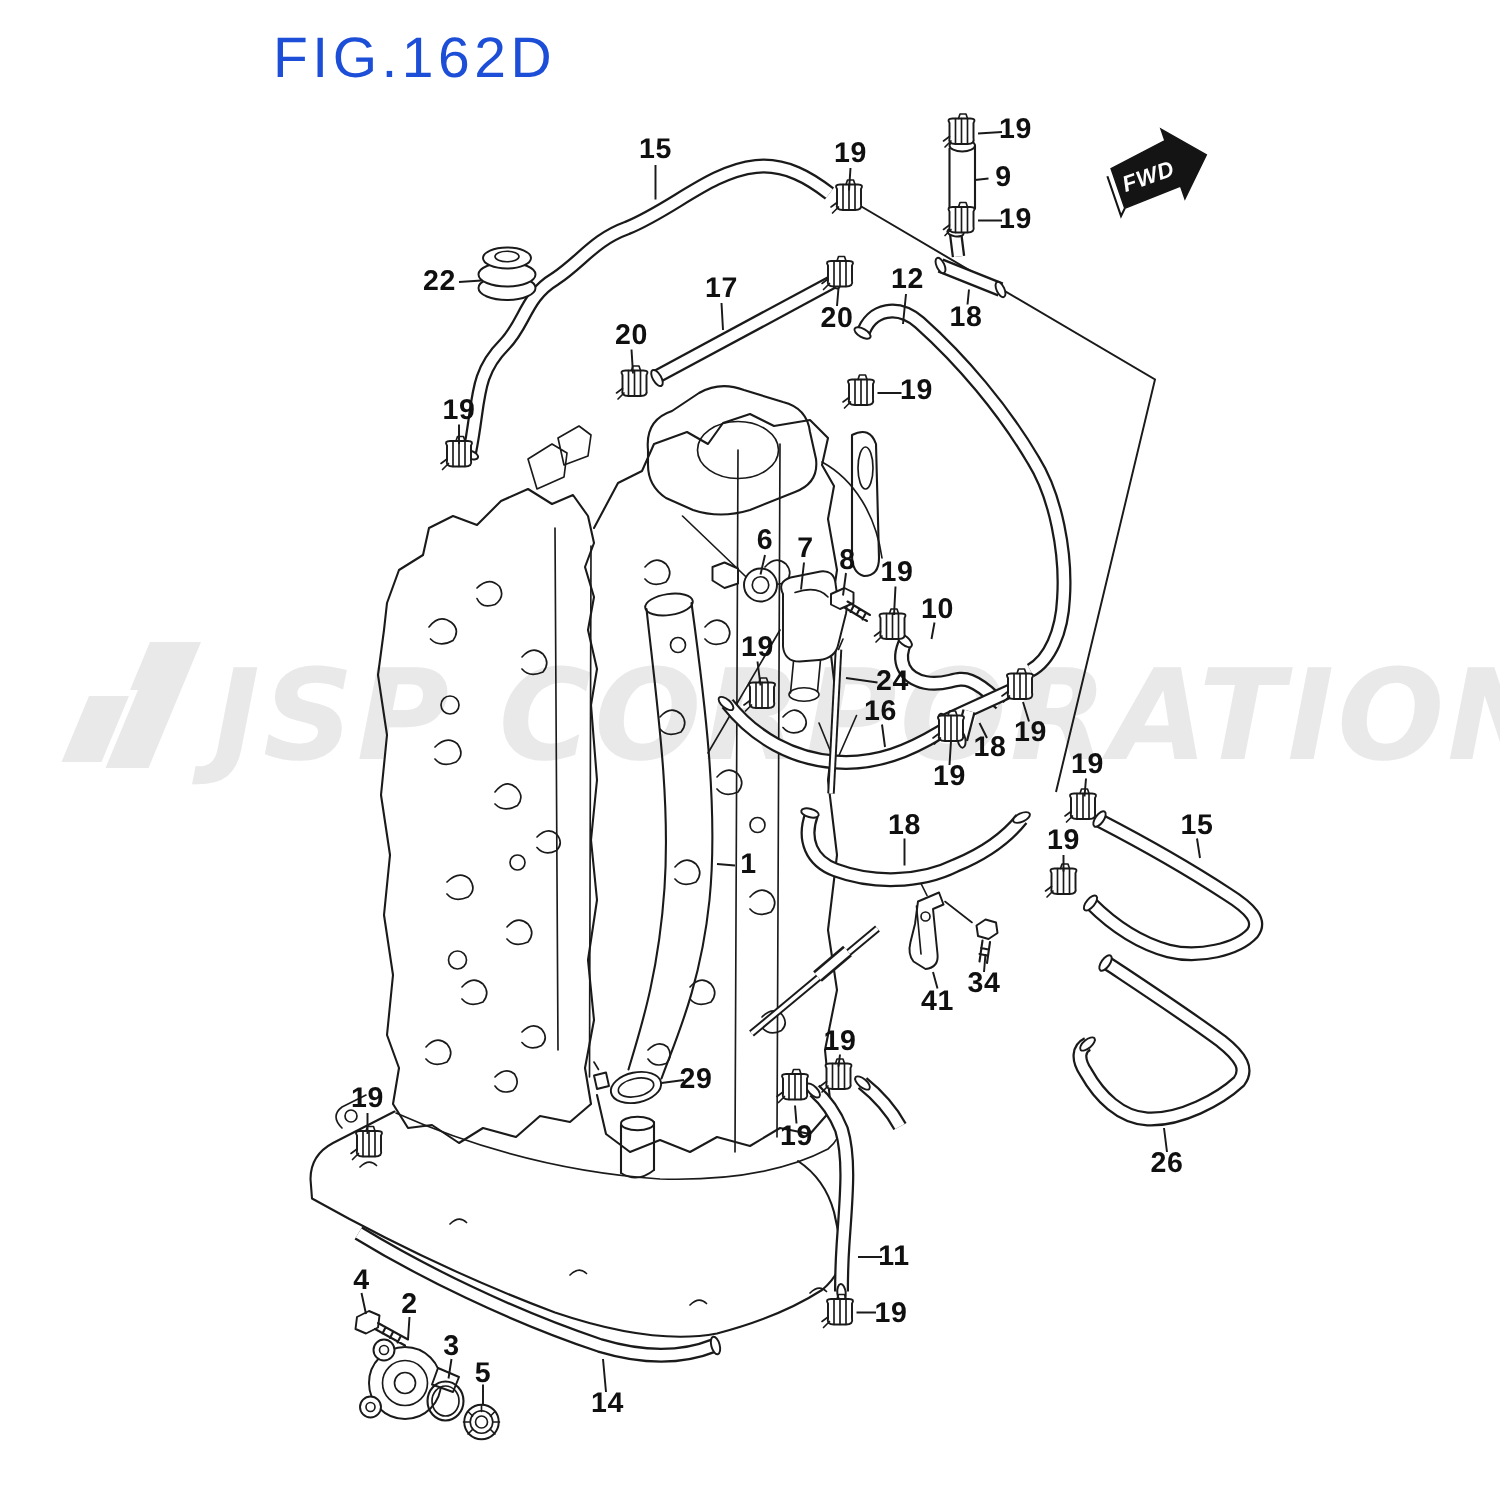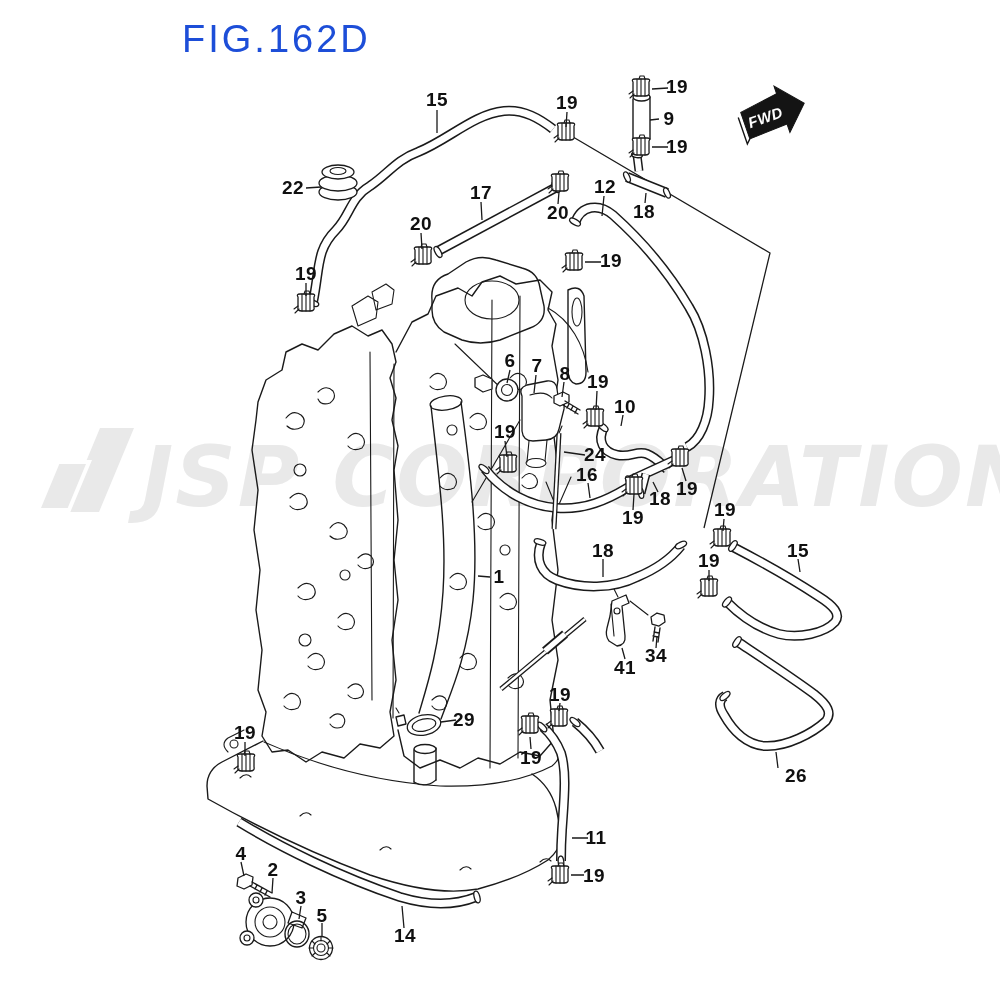--- a/index.html
+++ b/index.html
@@ -307,21 +307,21 @@
       <span class="callout" style="left: 660px; top: 499px;">18</span>
       <span class="callout" style="left: 633px; top: 518px;">19</span>
       <span class="callout" style="left: 687px; top: 489px;">19</span>
       <span class="callout" style="left: 603px; top: 551px;">18</span>
       <span class="callout" style="left: 798px; top: 551px;">15</span>
       <span class="callout" style="left: 725px; top: 510px;">19</span>
       <span class="callout" style="left: 709px; top: 561px;">19</span>
       <span class="callout" style="left: 499px; top: 577px;">1</span>
       <span class="callout" style="left: 625px; top: 668px;">41</span>
       <span class="callout" style="left: 656px; top: 656px;">34</span>
-      <span class="callout" style="left: 778px; top: 776px; margin-left: 18px;">26</span>
+      <span class="callout" style="left: 778px; top: 776px;">26</span>
       <span class="callout" style="left: 464px; top: 720px;">29</span>
       <span class="callout" style="left: 560px; top: 695px;">19</span>
       <span class="callout" style="left: 531px; top: 758px;">19</span>
       <span class="callout" style="left: 596px; top: 838px;">11</span>
       <span class="callout" style="left: 594px; top: 876px;">19</span>
       <span class="callout" style="left: 245px; top: 733px;">19</span>
       <span class="callout" style="left: 241px; top: 854px;">4</span>
       <span class="callout" style="left: 273px; top: 870px;">2</span>
       <span class="callout" style="left: 301px; top: 898px;">3</span>
       <span class="callout" style="left: 322px; top: 916px;">5</span>

